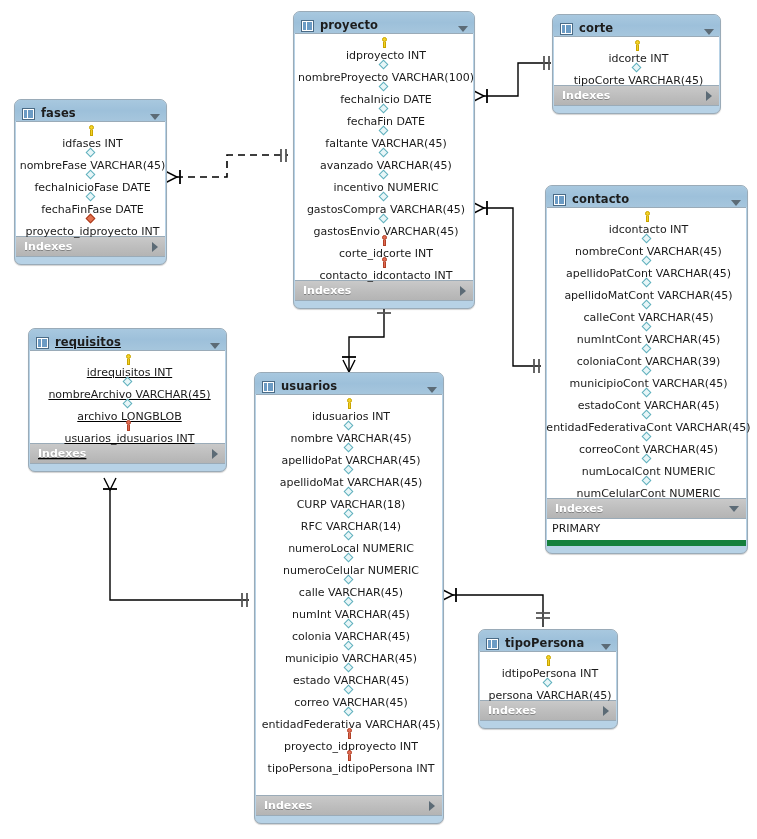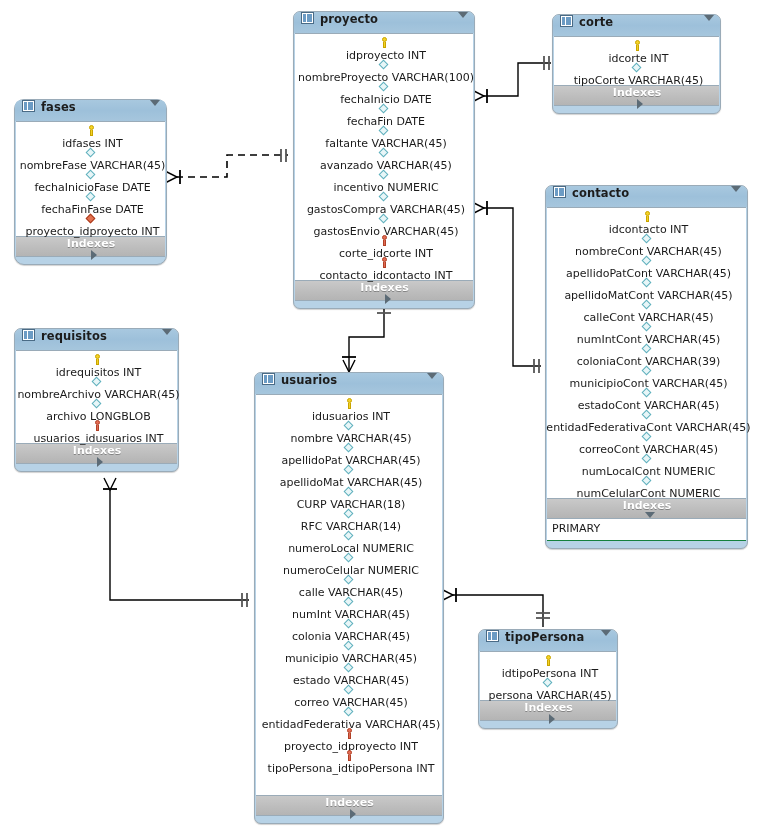--- a/index.html
+++ b/index.html
@@ -41,21 +41,21 @@
     border: 1px solid #9aabb8;
     border-radius: 7px;
     box-sizing: border-box;
     padding: 0 0 7px 0;
     box-shadow: 0 1px 1px rgba(0,0,0,0.18);
   }
 
   .tbl-header {
     height: 21px;
     display: flex;
-    align-items: flex-start;
+    align-items: flex-end;
     padding: 0 6px 1px 7px;
     border-top-left-radius: 6px;
     border-top-right-radius: 6px;
     background: linear-gradient(to bottom, #a8c8df 0%, #9dc0da 50%, #a6c6dd 100%);
     box-sizing: border-box;
   }
   .tbl-icon {
     width: 13px;
     height: 12px;
     margin-right: 6px;
@@ -201,34 +201,33 @@
 
   .tbl-indexes {
     height: 20px;
     display: flex;
     align-items: center;
     padding: 0 7px 0 8px;
     margin: 0 1px;
     background: linear-gradient(to bottom, #c9c9c9 0%, #bdbdbd 55%, #b4b4b4 100%);
     border-bottom: 1px solid #9aabb8;
     box-sizing: border-box;
-    flex-direction: column;
   }
   .idx-label {
     font-size: 11px;
     font-weight: bold;
     color: #ffffff;
     text-shadow: 0 1px 0 rgba(0,0,0,0.30);
     flex: 1 1 auto;
     white-space: nowrap;
   }
   .idx-body {
     background: #ffffff;
     margin: 0 1px;
-    border-bottom: 1px solid #15803d;
+    border-bottom: 6px solid #15803d;
     padding: 2px 0 3px 5px;
     box-sizing: border-box;
   }
   .idx-item {
     font-size: 11px;
     color: #1a1a1a;
     height: 16px;
     line-height: 16px;
     white-space: nowrap;
   }
@@ -363,21 +362,21 @@
           <div class="col-row">
             <span class="col-icon ic-col"></span>
             <span class="col-name">tipoCorte VARCHAR(45)</span>
           </div>
         </div>
         <div class="tbl-indexes">
           <span class="idx-label">Indexes</span>
           <span class="tri tri-right"></span>
         </div>
       </div>
-      <div class="table-box" style="left: 14px; top: 99px; width: 153px; border-radius: 10px;">
+      <div class="table-box" style="left: 14px; top: 99px; width: 153px;">
         <div class="tbl-header">
           <span class="tbl-icon"></span>
           <span class="tbl-title">fases</span>
           <span class="tri tri-down"></span>
         </div>
         <div class="tbl-cols">
           <div class="col-row">
             <span class="col-icon ic-pk"></span>
             <span class="col-name">idfases INT</span>
           </div>
@@ -464,21 +463,21 @@
           </div>
         </div>
         <div class="tbl-indexes">
           <span class="idx-label">Indexes</span>
           <span class="tri tri-down"></span>
         </div>
         <div class="idx-body">
           <div class="idx-item">PRIMARY</div>
         </div>
       </div>
-      <div class="table-box" style="left: 14px; top: 328px; width: 165px;">
+      <div class="table-box" style="left: 28px; top: 328px; width: 199px; text-decoration: underline;">
         <div class="tbl-header">
           <span class="tbl-icon"></span>
           <span class="tbl-title">requisitos</span>
           <span class="tri tri-down"></span>
         </div>
         <div class="tbl-cols" style="">
           <div class="col-row">
             <span class="col-icon ic-pk"></span>
             <span class="col-name">idrequisitos INT</span>
           </div>

